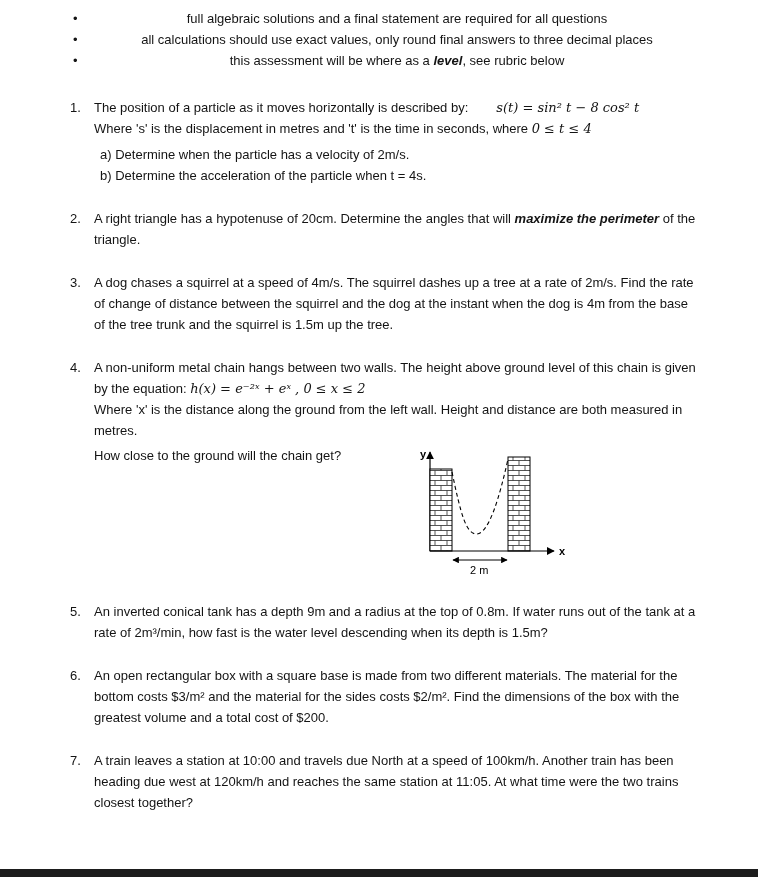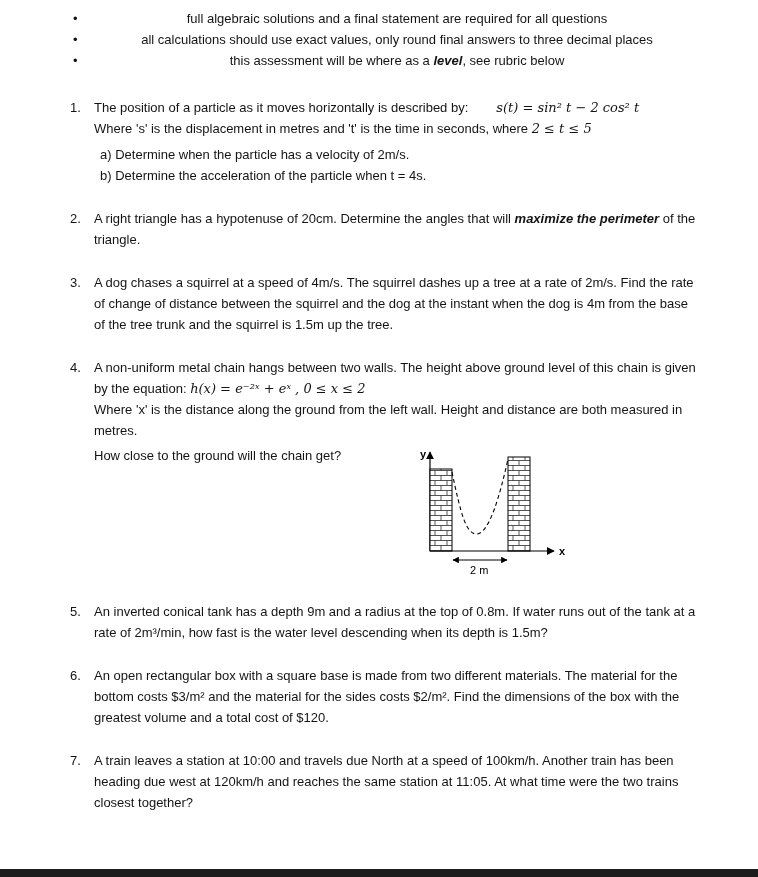--- a/index.html
+++ b/index.html
@@ -68,24 +68,24 @@
     </li>
     <li>
       <span>this assessment will be where as a </span><strong><em>level</em></strong><span>, see rubric below</span>
     </li>
   </ul>
 
   <div class="question">
     <div class="qnum">1.</div>
     <div class="qbody">
       <p class="qline">
-        <span>The position of a particle as it moves horizontally is described by:</span><span class="math eq-gap">s(t) = sin² t − 2 cos² t</span>
+        <span>The position of a particle as it moves horizontally is described by:</span><span class="math eq-gap">s(t) = sin² t − 8 cos² t</span>
       </p>
       <p class="qline">
-        <span>Where 's' is the displacement in metres and 't' is the time in seconds, where </span><span class="math">2 ≤ t ≤ 5</span>
+        <span>Where 's' is the displacement in metres and 't' is the time in seconds, where </span><span class="math">0 ≤ t ≤ 4</span>
       </p>
       <div class="subparts">
         <p class="qline">a) Determine when the particle has a velocity of 2m/s.</p>
         <p class="qline">b) Determine the acceleration of the particle when t = 4s.</p>
       </div>
     </div>
   </div>
 
   <div class="question">
     <div class="qnum">2.</div>
@@ -146,21 +146,21 @@
   <div class="question">
     <div class="qnum">5.</div>
     <div class="qbody">
       <p class="qline">An inverted conical tank has a depth 9m and a radius at the top of 0.8m. If water runs out of the tank at a rate of 2m³/min, how fast is the water level descending when its depth is 1.5m?</p>
     </div>
   </div>
 
   <div class="question">
     <div class="qnum">6.</div>
     <div class="qbody">
-      <p class="qline">An open rectangular box with a square base is made from two different materials. The material for the bottom costs $3/m² and the material for the sides costs $2/m². Find the dimensions of the box with the greatest volume and a total cost of $120.</p>
+      <p class="qline">An open rectangular box with a square base is made from two different materials. The material for the bottom costs $3/m² and the material for the sides costs $2/m². Find the dimensions of the box with the greatest volume and a total cost of $200.</p>
     </div>
   </div>
 
   <div class="question">
     <div class="qnum">7.</div>
     <div class="qbody">
       <p class="qline">A train leaves a station at 10:00 and travels due North at a speed of 100km/h. Another train has been heading due west at 120km/h and reaches the same station at 11:05. At what time were the two trains closest together?</p>
     </div>
   </div>
 

